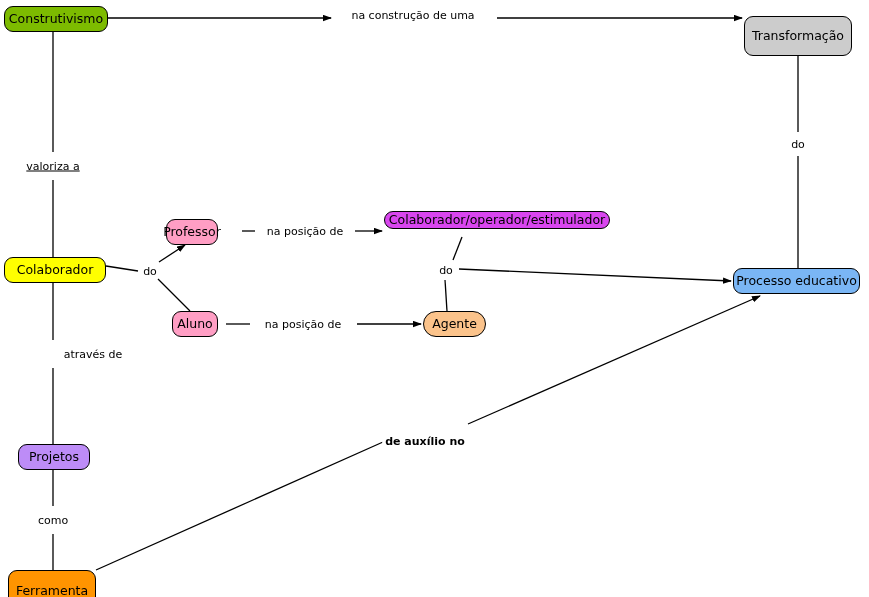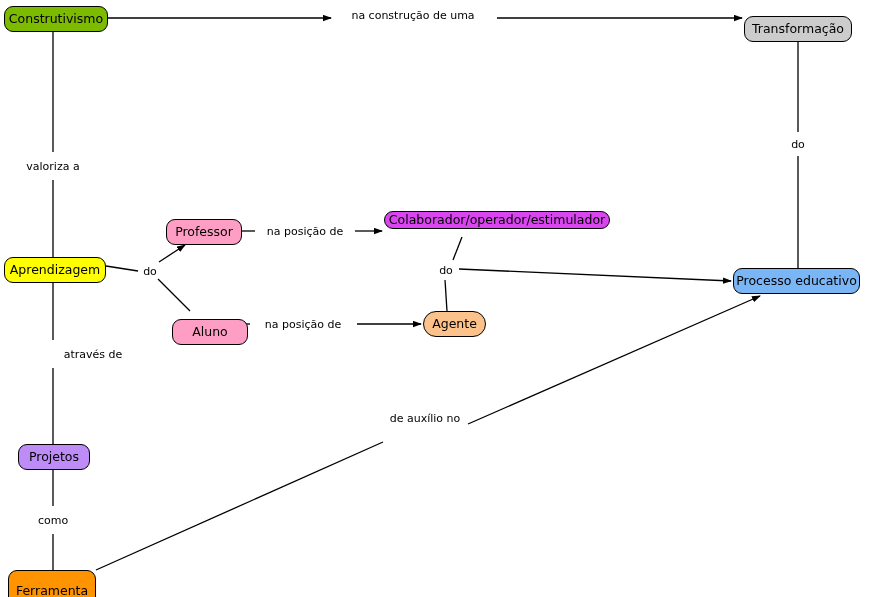--- a/index.html
+++ b/index.html
@@ -84,44 +84,44 @@
         <polyline points="53,368 53,444" fill="none" stroke="#000000" stroke-width="1.3"></polyline>
         <polyline points="53,470 53,506" fill="none" stroke="#000000" stroke-width="1.3"></polyline>
         <polyline points="53,534 53,570" fill="none" stroke="#000000" stroke-width="1.3"></polyline>
         <polyline points="96,570 383,442" fill="none" stroke="#000000" stroke-width="1.3"></polyline>
         <polyline points="468,424 760,296" fill="none" stroke="#000000" stroke-width="1.3" marker-end="url(#arrowhead)"></polyline>
       </g>
   </svg>
 
   <div id="labels-layer">
       <div class="edge-label" style="left: 413px; top: 15px;">na construção de uma</div>
-      <div class="edge-label" style="left: 53px; top: 166px;">valoriza a</div>
+      <div class="edge-label" style="left: 53px; top: 166px; text-decoration: underline;">valoriza a</div>
       <div class="edge-label" style="left: 798px; top: 144px;">do</div>
       <div class="edge-label" style="left: 150px; top: 271px;">do</div>
       <div class="edge-label" style="left: 305px; top: 231px;">na posição de</div>
       <div class="edge-label" style="left: 303px; top: 324px;">na posição de</div>
       <div class="edge-label" style="left: 446px; top: 270px;">do</div>
       <div class="edge-label" style="left: 53px; top: 354px; margin-left: 40px;">através de</div>
       <div class="edge-label" style="left: 53px; top: 520px;">como</div>
-      <div class="edge-label" style="left: 425px; top: 418px;">de auxílio no</div>
+      <div class="edge-label" style="left: 425px; top: 441px; font-weight: bold;">de auxílio no</div>
     </div>
   <div id="nodes-layer">
       <div class="node" style="left: 4px; top: 6px; width: 104px; height: 26px; background: rgb(125, 187, 0); border-color: rgb(0, 0, 0);">
         <span>Construtivismo</span>
       </div>
-      <div class="node" style="left: 744px; top: 16px; width: 108px; height: 26px; background: rgb(204, 204, 204); border-color: rgb(0, 0, 0);">
+      <div class="node" style="left: 744px; top: 16px; width: 108px; height: 40px; background: rgb(204, 204, 204); border-color: rgb(0, 0, 0);">
         <span>Transformação</span>
       </div>
       <div class="node" style="left: 4px; top: 257px; width: 102px; height: 26px; background: rgb(255, 255, 0); border-color: rgb(0, 0, 0);">
-        <span>Aprendizagem</span>
+        <span>Colaborador</span>
       </div>
-      <div class="node" style="left: 166px; top: 219px; width: 76px; height: 26px; background: rgb(255, 158, 196); border-color: rgb(0, 0, 0);">
+      <div class="node" style="left: 166px; top: 219px; width: 52px; height: 26px; background: rgb(255, 158, 196); border-color: rgb(0, 0, 0);">
         <span>Professor</span>
       </div>
-      <div class="node" style="left: 172px; top: 319px; width: 76px; height: 26px; background: rgb(255, 158, 196); border-color: rgb(0, 0, 0);">
+      <div class="node" style="left: 172px; top: 311px; width: 46px; height: 26px; background: rgb(255, 158, 196); border-color: rgb(0, 0, 0);">
         <span>Aluno</span>
       </div>
       <div class="node" style="left: 384px; top: 211px; width: 226px; height: 18px; background: #d946ef; border-color: rgb(0, 0, 0);">
         <span>Colaborador/operador/estimulador</span>
       </div>
       <div class="node" style="left: 423px; top: 311px; width: 63px; height: 26px; background: rgb(251, 195, 139); border-color: rgb(0, 0, 0); border-radius: 13px;">
         <span>Agente</span>
       </div>
       <div class="node" style="left: 733px; top: 268px; width: 127px; height: 26px; background: rgb(122, 182, 245); border-color: rgb(0, 0, 0);">
         <span>Processo educativo</span>

